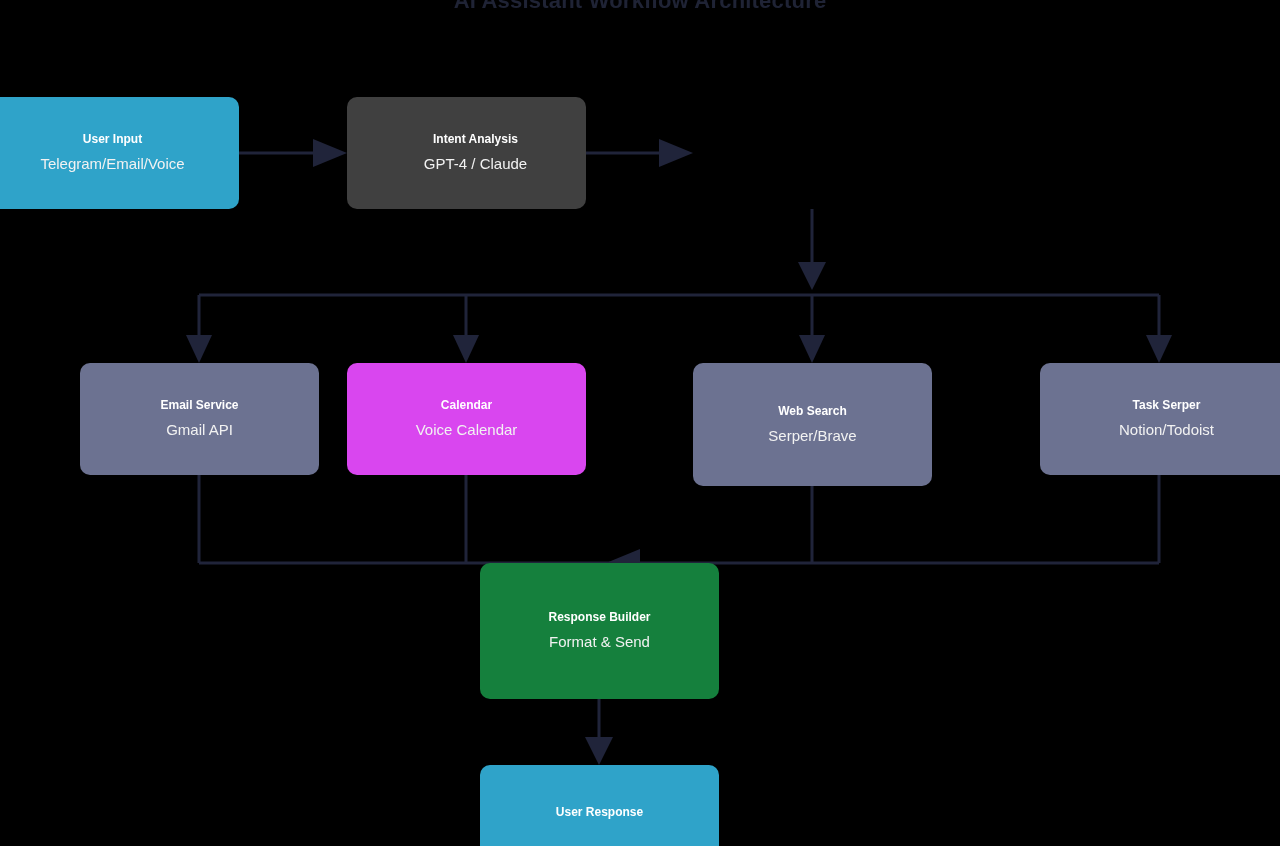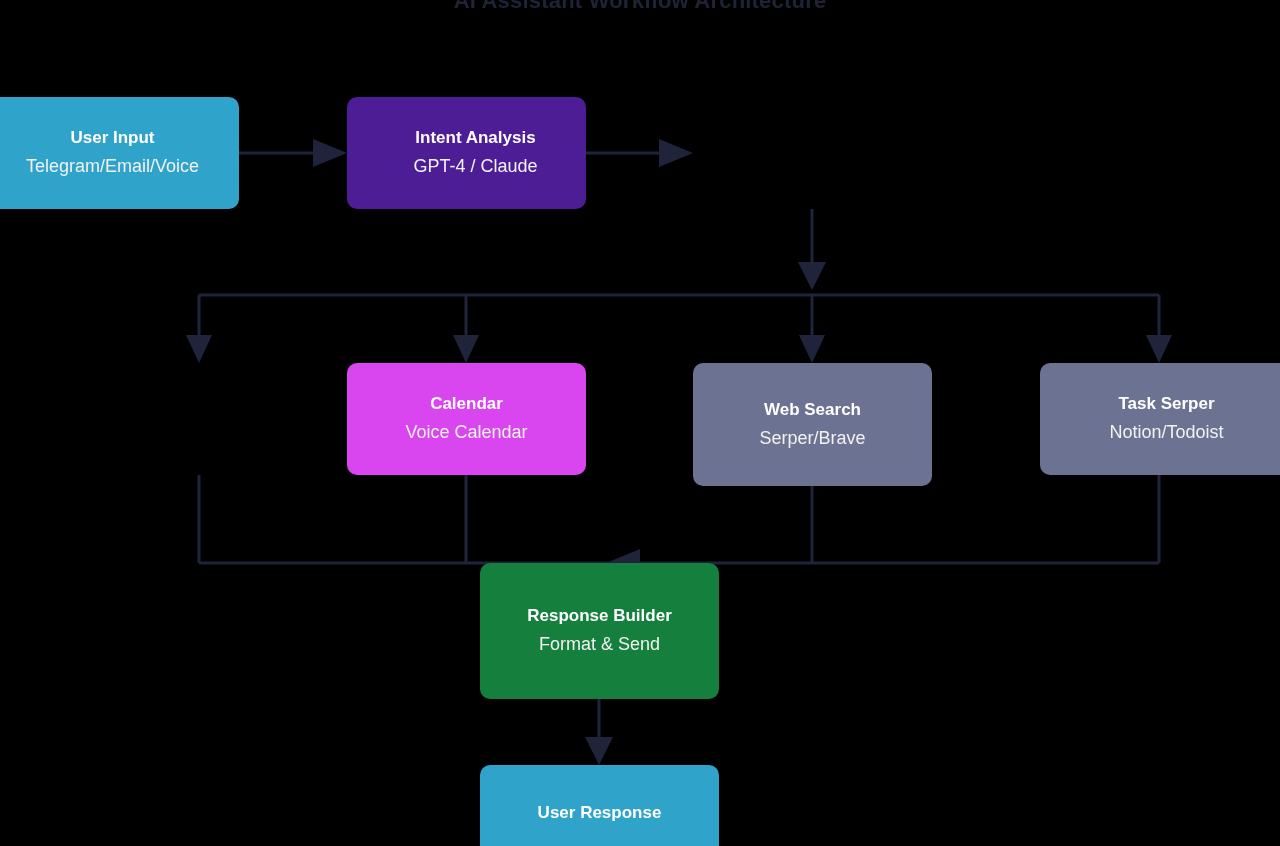--- a/index.html
+++ b/index.html
@@ -46,28 +46,28 @@
     border-radius: 10px;
     display: flex;
     flex-direction: column;
     align-items: center;
     justify-content: center;
     text-align: center;
     z-index: 5;
     padding: 6px 10px;
   }
   .node .node-title {
-    font-size: 17px;
+    font-size: 12px;
     font-weight: bold;
     color: #ffffff;
     line-height: 1.25;
     white-space: nowrap;
   }
   .node .node-subtitle {
-    font-size: 18px;
+    font-size: 15px;
     font-weight: normal;
     color: #f2f2f2;
     line-height: 1.3;
     margin-top: 7px;
     white-space: nowrap;
   }
 </style>
 </head>
 <body>
 
@@ -138,26 +138,30 @@
     </g>
   </svg>
 
   <div class="diagram-title" style="color: rgb(31, 35, 53);">AI Assistant Workflow Architecture</div>
 
   <div class="node" style="left: -14px; top: 97px; width: 253px; height: 112px; background: rgb(47, 163, 201); border-top-left-radius: 0px; border-bottom-left-radius: 0px;">
     <div class="node-title">User Input</div>
     <div class="node-subtitle">Telegram/Email/Voice</div>
   </div>
 
-  <div class="node" style="left: 347px; top: 97px; width: 239px; height: 112px; background: #4c1d95; padding-left: 28px;">
+  <div class="node" style="left: 347px; top: 97px; width: 239px; height: 112px; background: #404040; padding-left: 28px;">
     <div class="node-title">Intent Analysis</div>
     <div class="node-subtitle">GPT-4 / Claude</div>
   </div>
 
 
+  <div class="node" style="left: 80px; top: 363px; width: 239px; height: 112px; background: rgb(108, 114, 145);">
+    <div class="node-title">Email Service</div>
+    <div class="node-subtitle">Gmail API</div>
+  </div>
 
   <div class="node" style="left: 347px; top: 363px; width: 239px; height: 112px; background: #d946ef;">
     <div class="node-title">Calendar</div>
     <div class="node-subtitle">Voice Calendar</div>
   </div>
 
   <div class="node" style="left: 693px; top: 363px; width: 239px; height: 123px; background: rgb(108, 114, 145);">
     <div class="node-title">Web Search</div>
     <div class="node-subtitle">Serper/Brave</div>
   </div>

